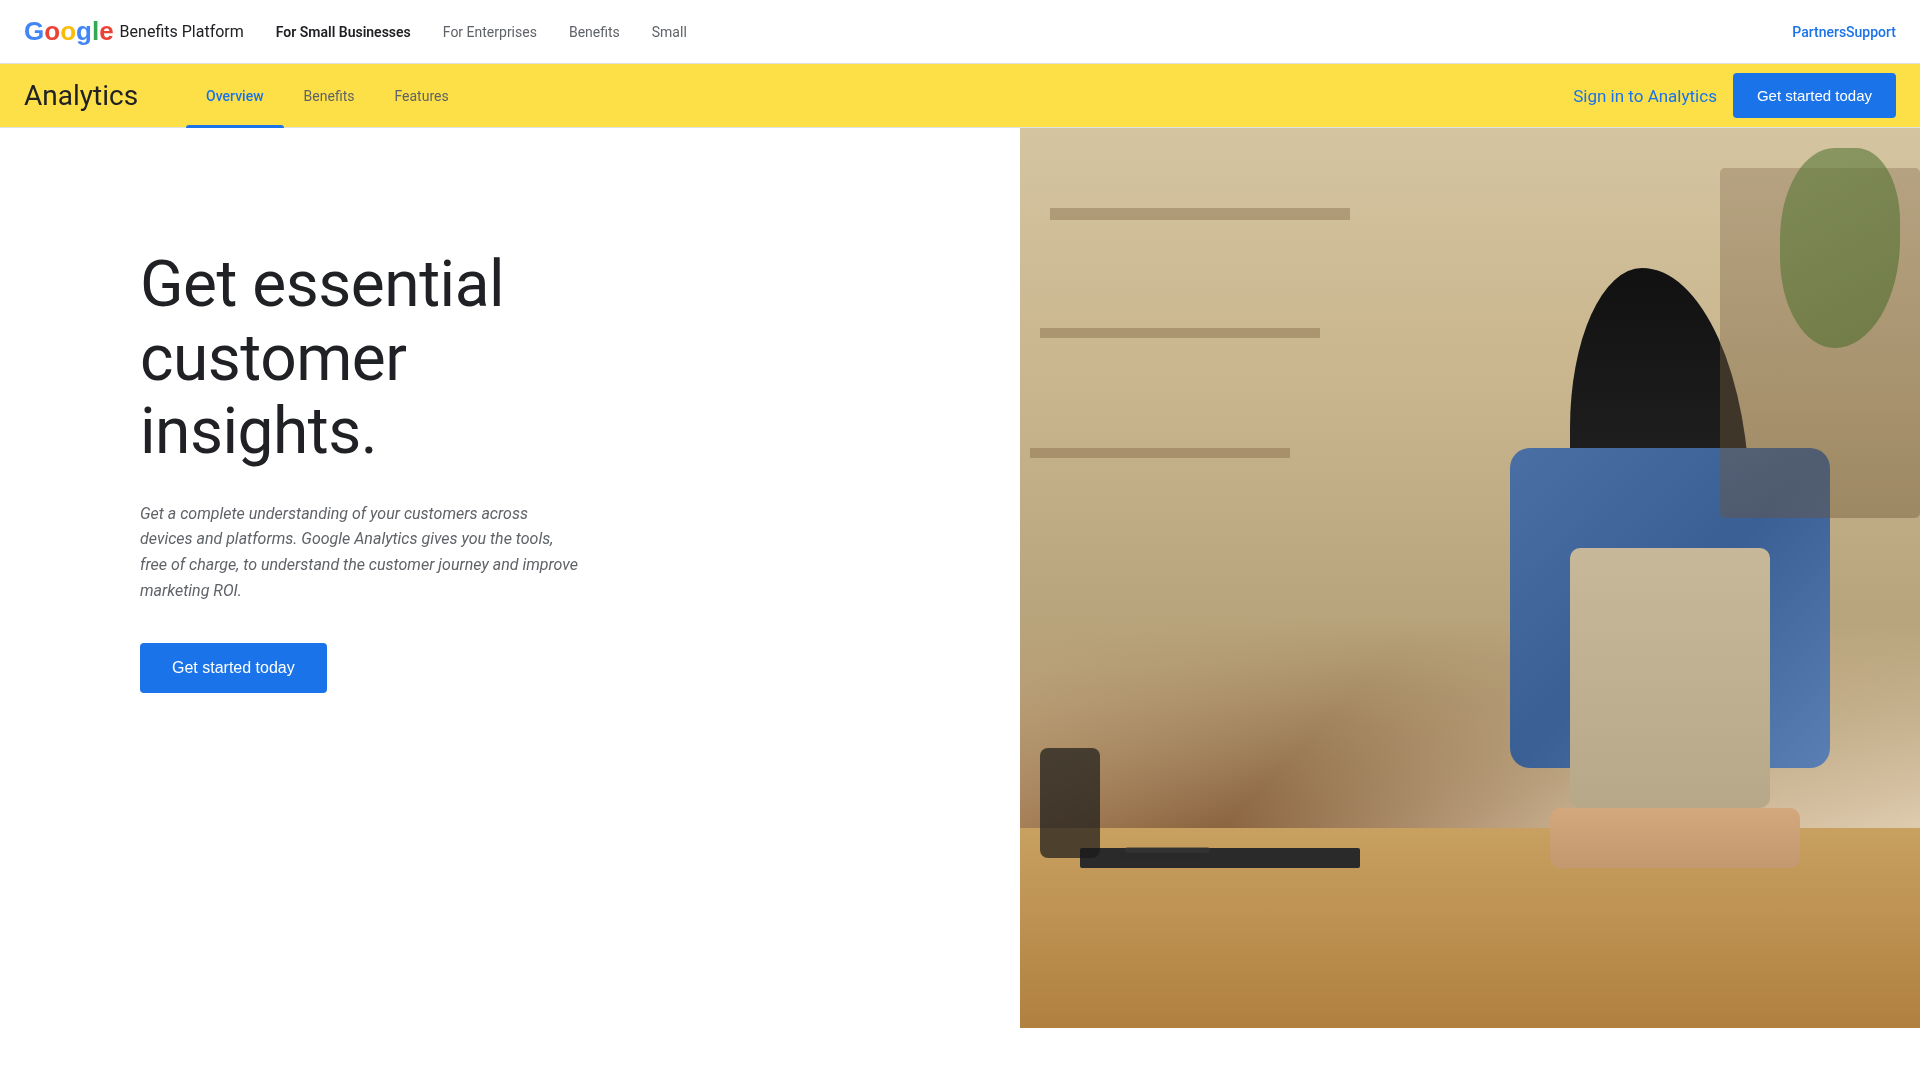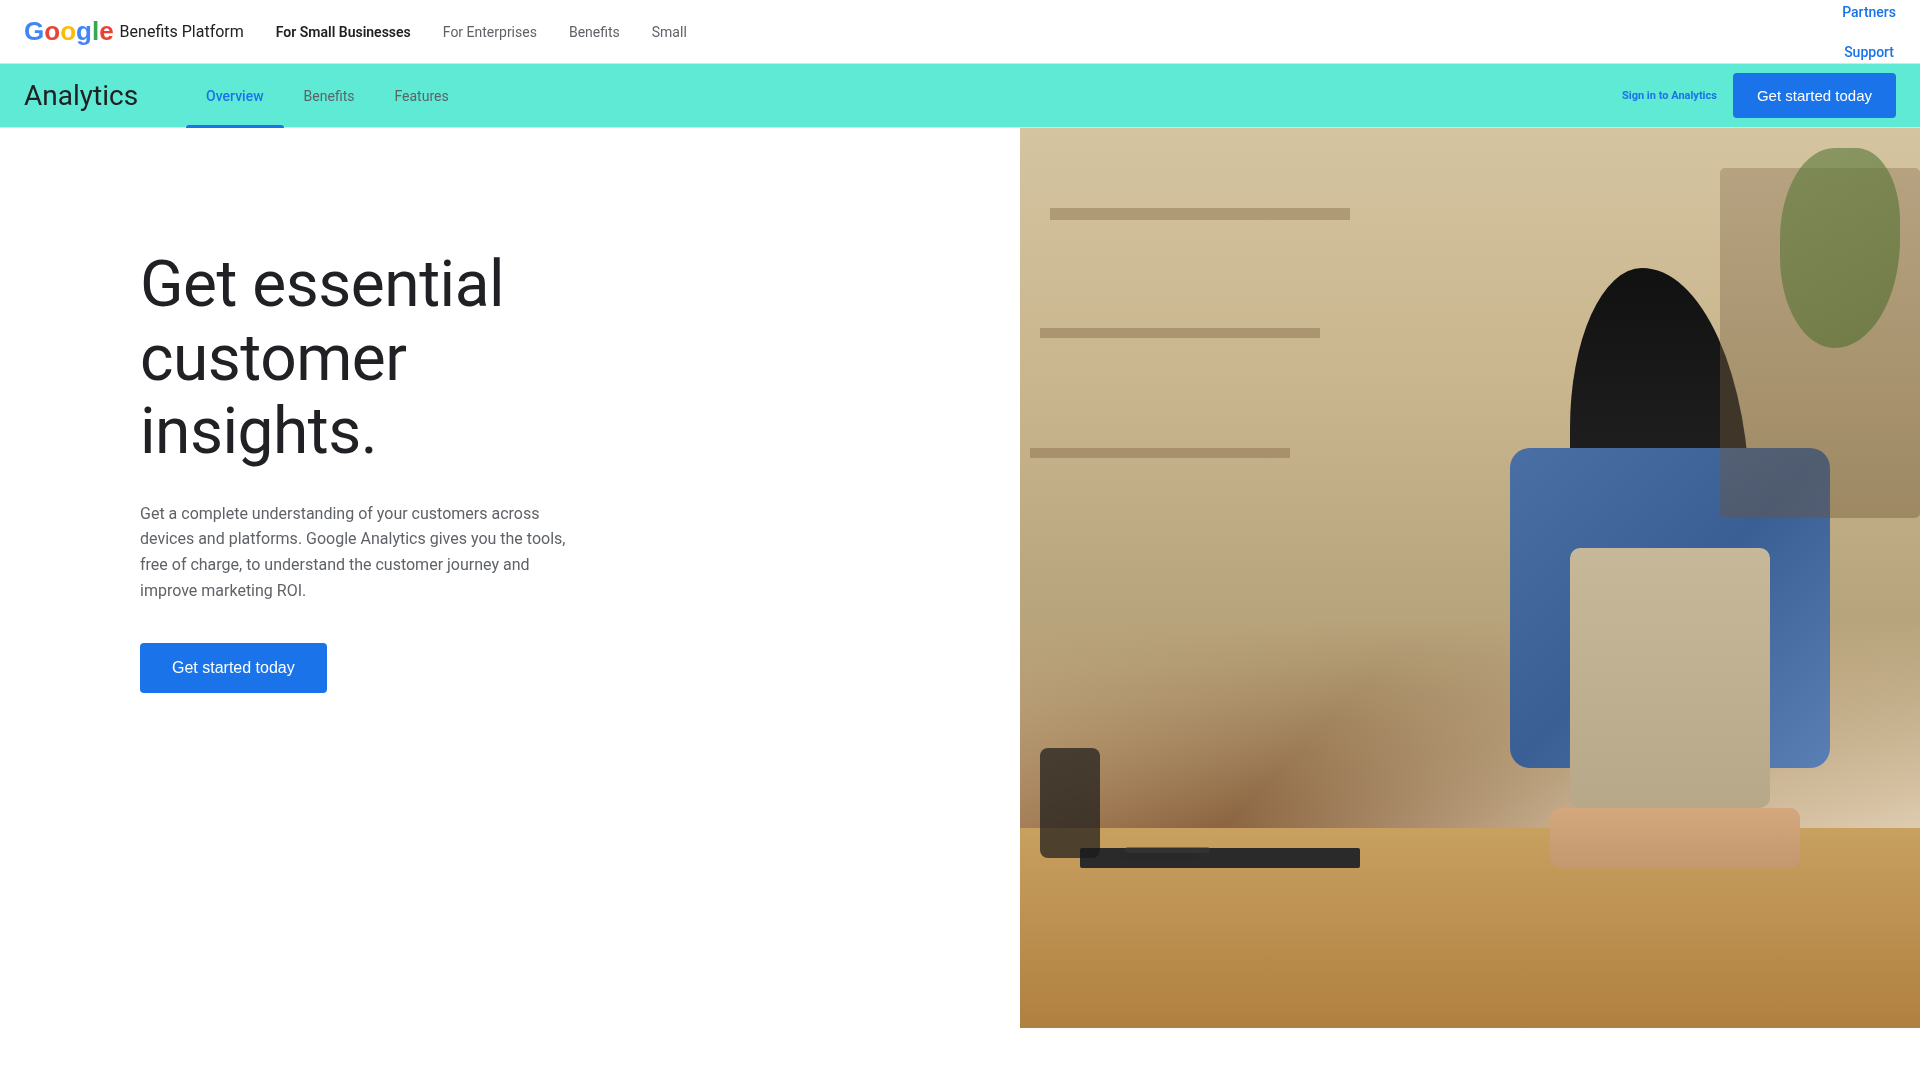--- a/index.html
+++ b/index.html
@@ -62,40 +62,38 @@
       cursor: pointer;
       white-space: nowrap;
     }
     .top-nav-link.active {
       color: #202124;
       font-weight: 600;
     }
     .top-nav-right {
       display: flex;
       align-items: center;
-      gap: 24px;
       margin-left: auto;
-      flex-direction: column;
     }
     .top-nav-right-link {
       font-size: 14px;
       color: #1a73e8;
       text-decoration: none;
       cursor: pointer;
       font-weight: 500;
     }
 
     
     .second-nav {
       display: flex;
       align-items: center;
       height: 64px;
       padding: 0 24px;
       border-bottom: 1px solid #e0e0e0;
-      background: #5eead4;
+      background: #fde047;
     }
     .analytics-title {
       font-size: 28px;
       font-weight: 400;
       color: #202124;
       margin-right: 48px;
       white-space: nowrap;
     }
     .second-nav-tabs {
       display: flex;
@@ -129,25 +127,25 @@
       background: #1a73e8;
       border-radius: 3px 3px 0 0;
     }
     .second-nav-right {
       display: flex;
       align-items: center;
       gap: 16px;
       margin-left: auto;
     }
     .sign-in-link {
-      font-size: 11px;
+      font-size: 17px;
       color: #1a73e8;
       text-decoration: none;
       cursor: pointer;
-      font-weight: 700;
+      font-weight: 400;
       white-space: nowrap;
       margin-left: 44px;
     }
     .get-started-btn {
       background: #1a73e8;
       color: #fff;
       border: none;
       border-radius: 4px;
       padding: 14px 24px;
       font-size: 15px;
@@ -181,20 +179,21 @@
       line-height: 1.15;
       margin-bottom: 32px;
       letter-spacing: -0.5px;
     }
     .hero-subtext {
       font-size: 16px;
       color: #5f6368;
       line-height: 1.6;
       margin-bottom: 40px;
       max-width: 440px;
+      font-style: italic;
     }
     .hero-cta-btn {
       background: #1a73e8;
       color: #fff;
       border: none;
       border-radius: 4px;
       padding: 16px 32px;
       font-size: 16px;
       font-weight: 500;
       cursor: pointer;

